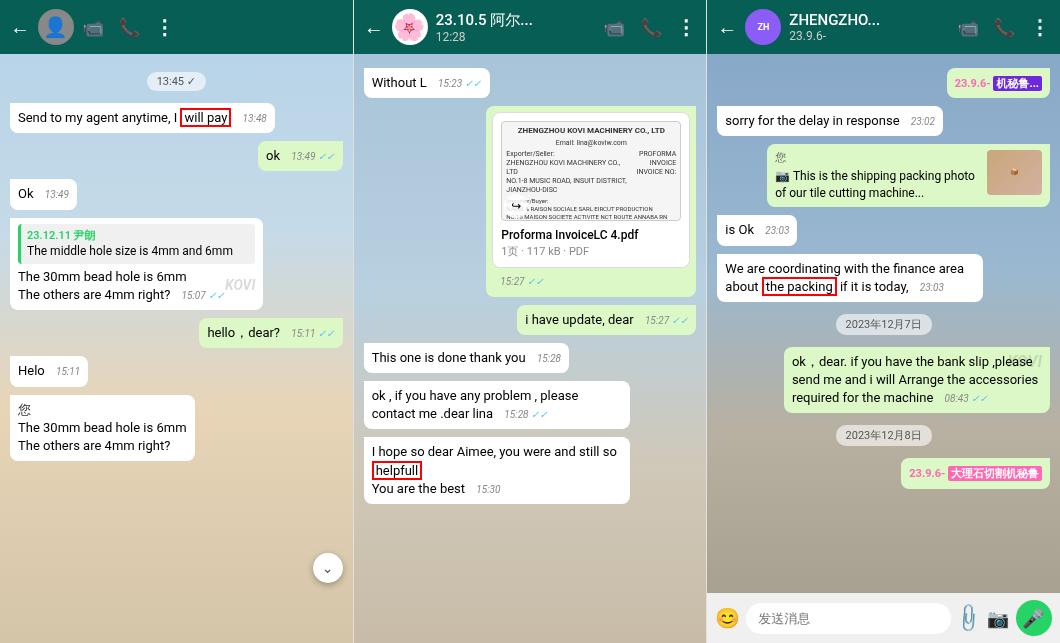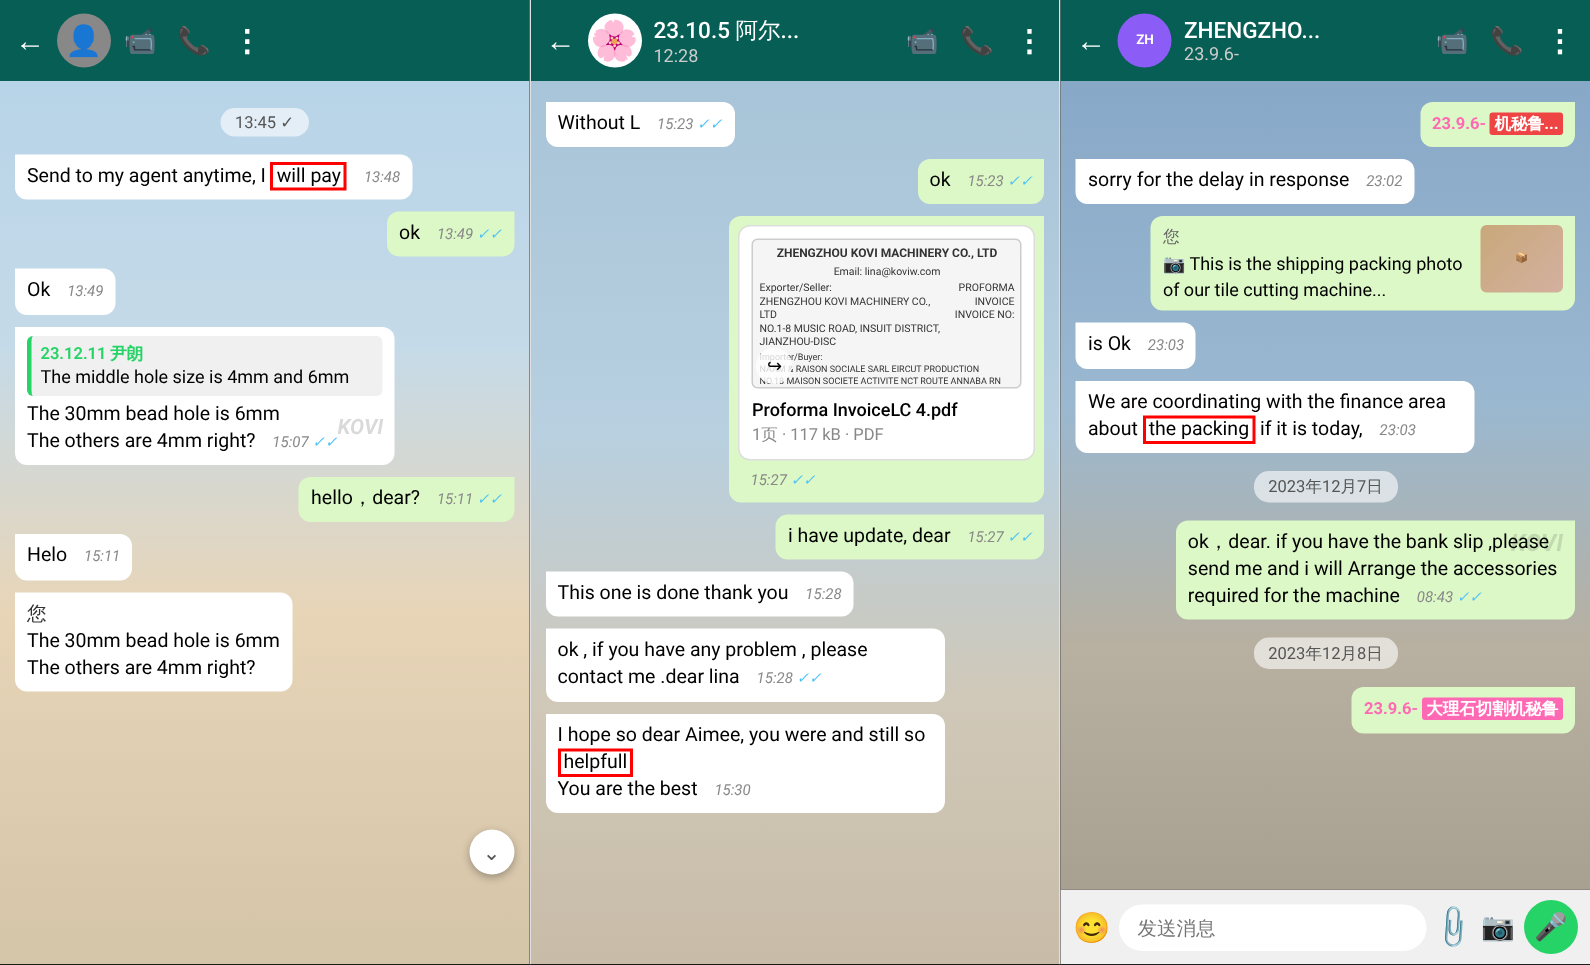--- a/index.html
+++ b/index.html
@@ -397,26 +397,20 @@
   </div>
 
   <div class="chat-bg">
     <div class="msg-row received">
       <div class="msg-bubble received">
         Without L
         <span class="msg-time">15:23 <span class="msg-check">✓✓</span></span>
       </div>
     </div>
 
-    <div class="msg-row sent">
-      <div class="msg-bubble sent">
-        ok
-        <span class="msg-time">15:23 <span class="msg-check">✓✓</span></span>
-      </div>
-    </div>
 
     <div class="msg-row sent">
       <div class="msg-bubble sent" style="padding:6px;max-width:210px">
         <div class="pdf-attachment">
           <div class="pdf-preview">
             <div class="pdf-preview-inner">
               <div style="text-align:center;font-weight:bold;margin-bottom:2px">ZHENGZHOU KOVI MACHINERY CO., LTD</div>
               <div style="font-size:7px;text-align:center;margin-bottom:2px">Email: lina@koviw.com</div>
               <div style="display:flex;justify-content:space-between;font-size:7px">
                 <div>
@@ -493,21 +487,21 @@
       <span>📹</span>
       <span>📞</span>
       <span style="font-weight:bold;font-size:20px">⋮</span>
     </div>
   </div>
 
   <div class="chat-bg">
 
     <div class="msg-row sent">
       <div class="msg-bubble sent" style="background:#dcf8c6;max-width:90%">
-        <span style="color:#ff69b4;font-size:11px;font-weight:bold">23.9.6-&nbsp;<span style="background:#ef4444;color:white;padding:1px 3px;border-radius:2px">机秘鲁...</span></span>
+        <span style="color:#ff69b4;font-size:11px;font-weight:bold">23.9.6-&nbsp;<span style="background:#6d28d9;color:white;padding:1px 3px;border-radius:2px">机秘鲁...</span></span>
       </div>
     </div>
 
     <div class="msg-row received">
       <div class="msg-bubble received">
         sorry for the delay in response
         <span class="msg-time">23:02</span>
       </div>
     </div>
 

